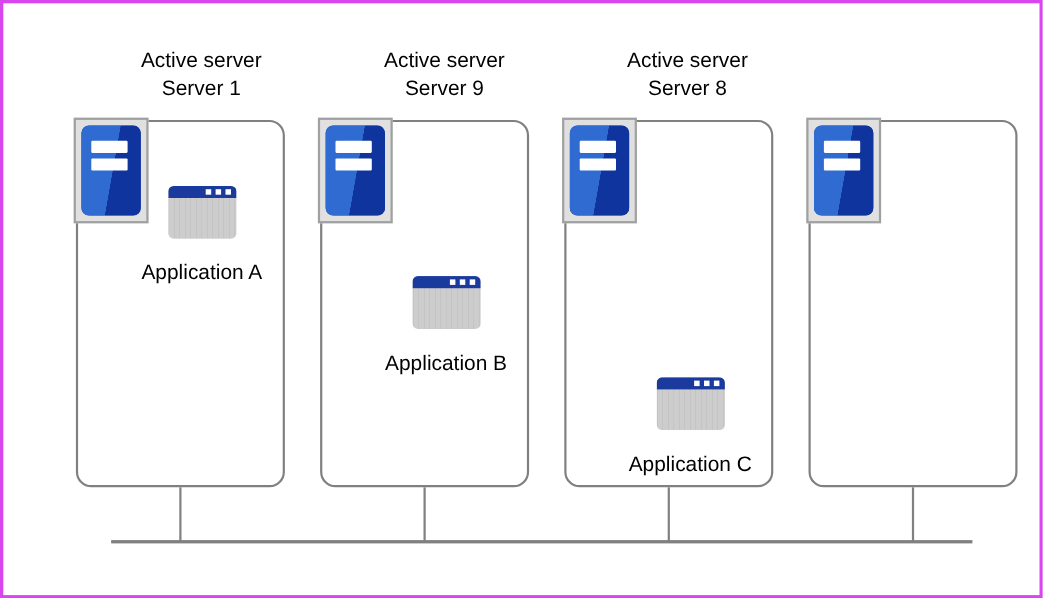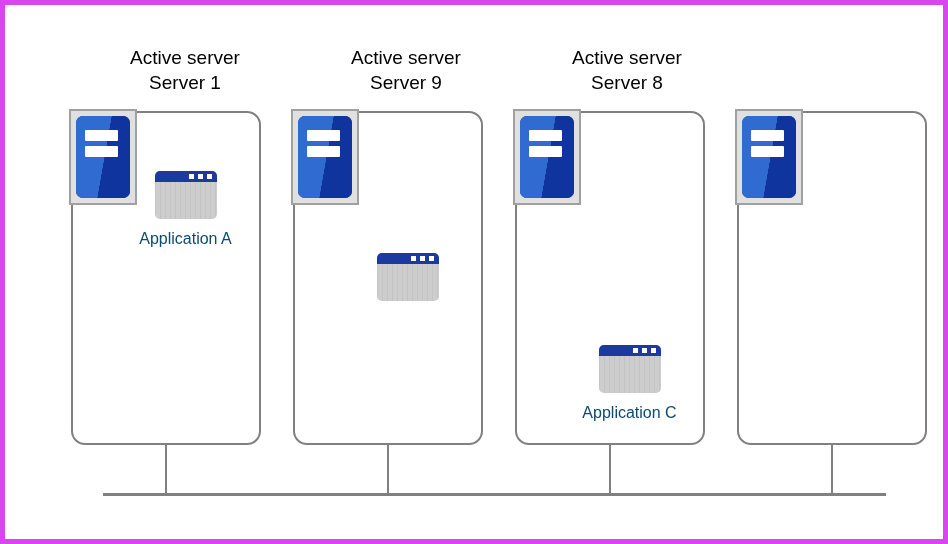--- a/index.html
+++ b/index.html
@@ -12,21 +12,21 @@
     height: 544px;
     font-family: "Liberation Sans", sans-serif;
     overflow: hidden;
   }
   #canvas {
     position: relative;
     width: 948px;
     height: 544px;
     background: #ffffff;
     box-sizing: border-box;
-    border: 5px solid #d946ef;
+    border: 3px solid #d946ef;
   }
 
   
   .col-header {
     position: absolute;
     text-align: center;
     color: #000000;
     font-size: 19px;
     line-height: 25px;
     white-space: nowrap;
@@ -110,24 +110,24 @@
     position: absolute;
     top: 3px;
     width: 5px;
     height: 5px;
     background: #ffffff;
   }
   .app-icon .dot.d1 { right: 23px; }
   .app-icon .dot.d2 { right: 14px; }
   .app-icon .dot.d3 { right: 5px; }
   .app-label {
-    margin-top: 8px;
-    font-size: 16px;
+    margin-top: 20px;
+    font-size: 19px;
     line-height: 24px;
-    color: #0c4a6e;
+    color: #000000;
     white-space: nowrap;
   }
 
   
   .connector {
     position: absolute;
     width: 2px;
     background: #808080;
   }
   .bus-line {
@@ -187,20 +187,21 @@
   </div>
 
   <div class="app-wrap" style="left:340px; top:248px; width:125px;">
     <div class="app-icon">
       <div class="titlebar">
         <span class="dot d1"></span>
         <span class="dot d2"></span>
         <span class="dot d3"></span>
       </div>
     </div>
+    <div class="app-label">Application  B</div>
   </div>
 
   <div class="server-box" style="left:510px; top:106px; width:190px; height:334px;"></div>
 
   <div class="server-icon" style="left:508px; top:104px; width:68px; height:96px;">
     <div class="chip">
       <div class="bar b1"></div>
       <div class="bar b2"></div>
     </div>
   </div>

